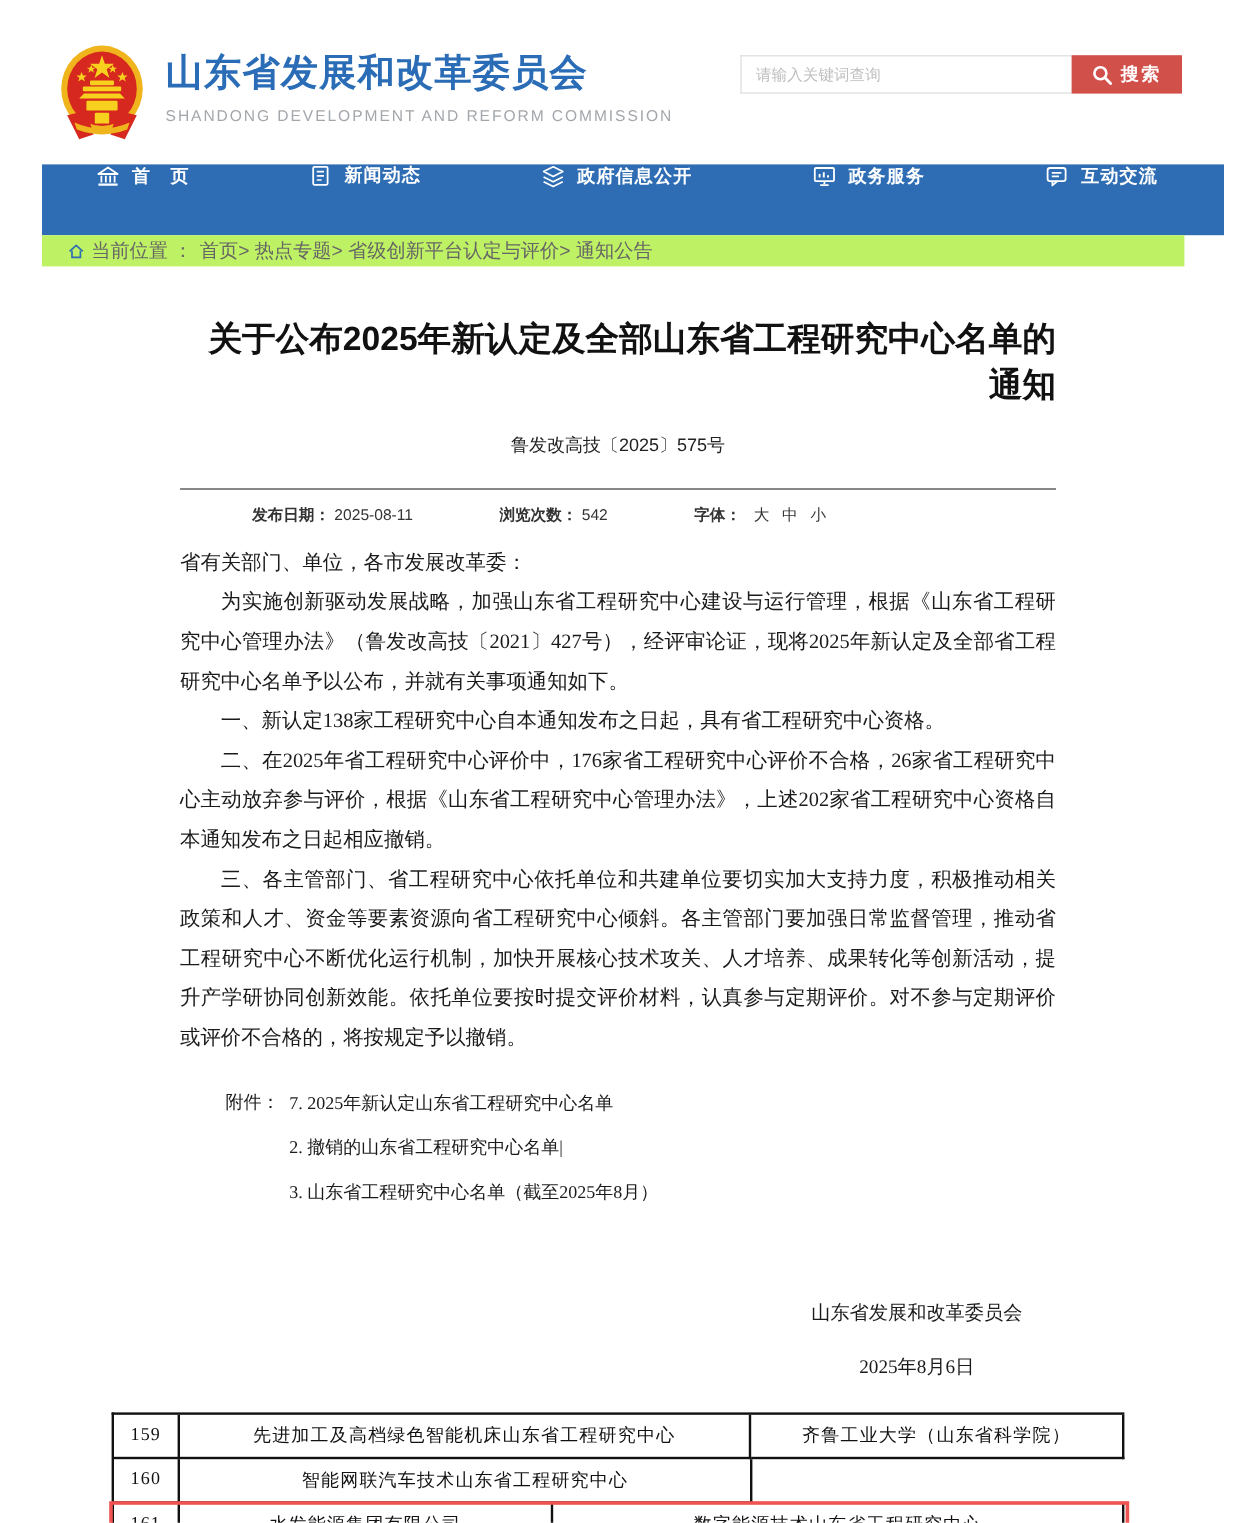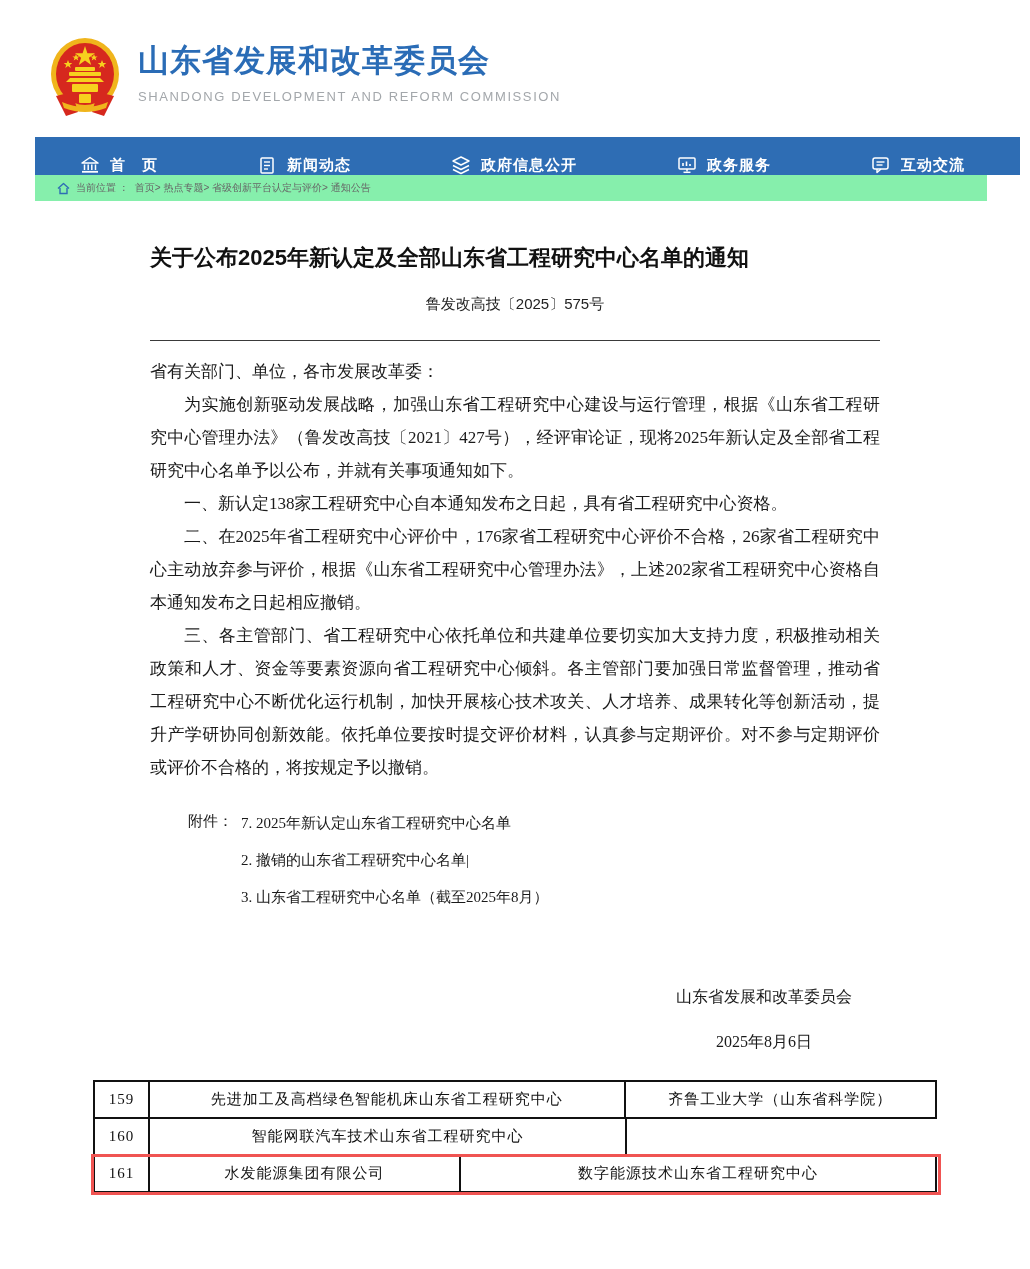--- a/index.html
+++ b/index.html
@@ -21,35 +21,35 @@
     font-size: 13px; padding: 0 12px; color:#333; font-family: inherit;
   }
   .search input::placeholder { color:#bfbfbf; }
   .search-btn {
     width: 92px; height: 32px; background: var(--search-red, #d2504a); color:#fff; border:none;
     font-size: 15px; font-weight:bold; display:flex; align-items:center; justify-content:center; gap:7px;
     cursor:pointer; font-family: inherit; letter-spacing:2px;
   }
   
   .nav {
-    margin-left: 35px; width: 985px; height: 38px; background: var(--nav-blue, #2e6db4);
-    display:flex; align-items:flex-end; justify-content: space-between; padding: 0 55px 0 45px;
+    margin-left: 35px; width: 985px; height: 59px; background: var(--nav-blue, #2e6db4);
+    display:flex; align-items:flex-start; justify-content: space-between; padding: 0 55px 0 45px;
   }
   .nav-item { display:flex; align-items:center; gap:10px; color:#fff; font-size:15px; font-weight:bold; cursor:pointer; letter-spacing:1px; }
   .nav-item svg { display:block; }
   
   .crumbbar {
-    margin-left: 35px; width: 952px; height: 26px; background:#86efac;
+    margin-left: 35px; width: 952px; height: 26px; background:#bef264;
     display:flex; align-items:center; padding-left: 22px; gap:6px;
-    font-size: 10px; color:#666;
+    font-size: 16px; color:#666;
   }
   .crumb-path { cursor:pointer; }
   
   .article { width: 730px; margin: 0 auto; }
-  .art-title { margin-top: 42px; text-align:left; font-size: 22px; font-weight:bold; color:#111; }
+  .art-title { margin-top: 42px; text-align:right; font-size: 28px; font-weight:bold; color:#111; }
   .doc-num { margin-top: 22px; text-align:center; font-size: 15px; color:#222; }
   .rule { margin-top: 26px; border-top: 1px solid #3a3a3a; }
   .meta { margin-top: 12px; padding-left: 60px; font-size: 13px; color:#333; display:flex; }
   .meta b { font-weight: bold; }
   .meta .chunk { margin-right: 72px; }
   .font-opt { cursor:pointer; margin-left: 7px; }
   .body-text {
     margin-top: 14px; font-family: "Liberation Serif", "DejaVu Serif", serif;
     font-size: 17px; line-height: 33px; color:#1a1a1a; text-align: justify;
   }
@@ -93,20 +93,30 @@
       <path d="M18 46 L56 46 L52 42 L22 42 Z" fill="#f7d11e"></path>
       <rect x="24" y="48" width="26" height="8" rx="1" fill="#f7d11e"></rect>
       <rect x="31" y="58" width="12" height="9" rx="1" fill="#f7d11e"></rect>
       <path d="M14 66 Q37 76 60 66 L58 72 Q37 80 16 72 Z" fill="#f0b51c"></path>
     </svg>
   </div>
   <div class="brand">
     <div class="brand-title">山东省发展和改革委员会</div>
     <div class="brand-sub">SHANDONG DEVELOPMENT AND REFORM COMMISSION</div>
   </div>
+  <div class="search">
+    <input type="text" value="" placeholder="请输入关键词查询" style="">
+    <button class="search-btn">
+      <svg width="17" height="17" viewBox="0 0 17 17">
+        <circle cx="7" cy="7" r="5" fill="none" stroke="#fff" stroke-width="2.2"></circle>
+        <line x1="11" y1="11" x2="15.5" y2="15.5" stroke="#fff" stroke-width="2.4" stroke-linecap="round"></line>
+      </svg>
+      <span>搜索</span>
+    </button>
+  </div>
 </div>
 
 <div class="nav">
   <div class="nav-item">
     <svg width="20" height="20" viewBox="0 0 20 20">
       <path d="M2 8 L10 2.5 L18 8 Z" fill="none" stroke="#fff" stroke-width="1.5" stroke-linejoin="round"></path>
       <line x1="4.5" y1="9.5" x2="4.5" y2="15" stroke="#fff" stroke-width="1.5"></line>
       <line x1="8.2" y1="9.5" x2="8.2" y2="15" stroke="#fff" stroke-width="1.5"></line>
       <line x1="11.8" y1="9.5" x2="11.8" y2="15" stroke="#fff" stroke-width="1.5"></line>
       <line x1="15.5" y1="9.5" x2="15.5" y2="15" stroke="#fff" stroke-width="1.5"></line>
@@ -160,20 +170,36 @@
   </svg>
   <span>当前位置 ：</span>
   <span class="crumb-path">首页&gt; 热点专题&gt; 省级创新平台认定与评价&gt; 通知公告</span>
 </div>
 
 <div class="article">
   <div class="art-title">关于公布2025年新认定及全部山东省工程研究中心名单的通知</div>
   <div class="doc-num">鲁发改高技〔2025〕575号</div>
   <div class="rule"></div>
 
+  <div class="meta">
+    <span class="chunk">
+      <b>发布日期：</b>
+      <span>2025-08-11</span>
+    </span>
+    <span class="chunk">
+      <b>浏览次数：</b>
+      <span>542</span>
+    </span>
+    <span class="chunk">
+      <b>字体：</b>
+      <span class="font-opt">大</span>
+      <span class="font-opt">中</span>
+      <span class="font-opt">小</span>
+    </span>
+  </div>
 
   <div class="body-text">
     <p>省有关部门、单位，各市发展改革委：</p>
     <p class="ind">为实施创新驱动发展战略，加强山东省工程研究中心建设与运行管理，根据《山东省工程研究中心管理办法》（鲁发改高技〔2021〕427号），经评审论证，现将2025年新认定及全部省工程研究中心名单予以公布，并就有关事项通知如下。</p>
     <p class="ind">一、新认定138家工程研究中心自本通知发布之日起，具有省工程研究中心资格。</p>
     <p class="ind">二、在2025年省工程研究中心评价中，176家省工程研究中心评价不合格，26家省工程研究中心主动放弃参与评价，根据《山东省工程研究中心管理办法》，上述202家省工程研究中心资格自本通知发布之日起相应撤销。</p>
     <p class="ind">三、各主管部门、省工程研究中心依托单位和共建单位要切实加大支持力度，积极推动相关政策和人才、资金等要素资源向省工程研究中心倾斜。各主管部门要加强日常监督管理，推动省工程研究中心不断优化运行机制，加快开展核心技术攻关、人才培养、成果转化等创新活动，提升产学研协同创新效能。依托单位要按时提交评价材料，认真参与定期评价。对不参与定期评价或评价不合格的，将按规定予以撤销。</p>
   </div>
 
   <div class="attach">

